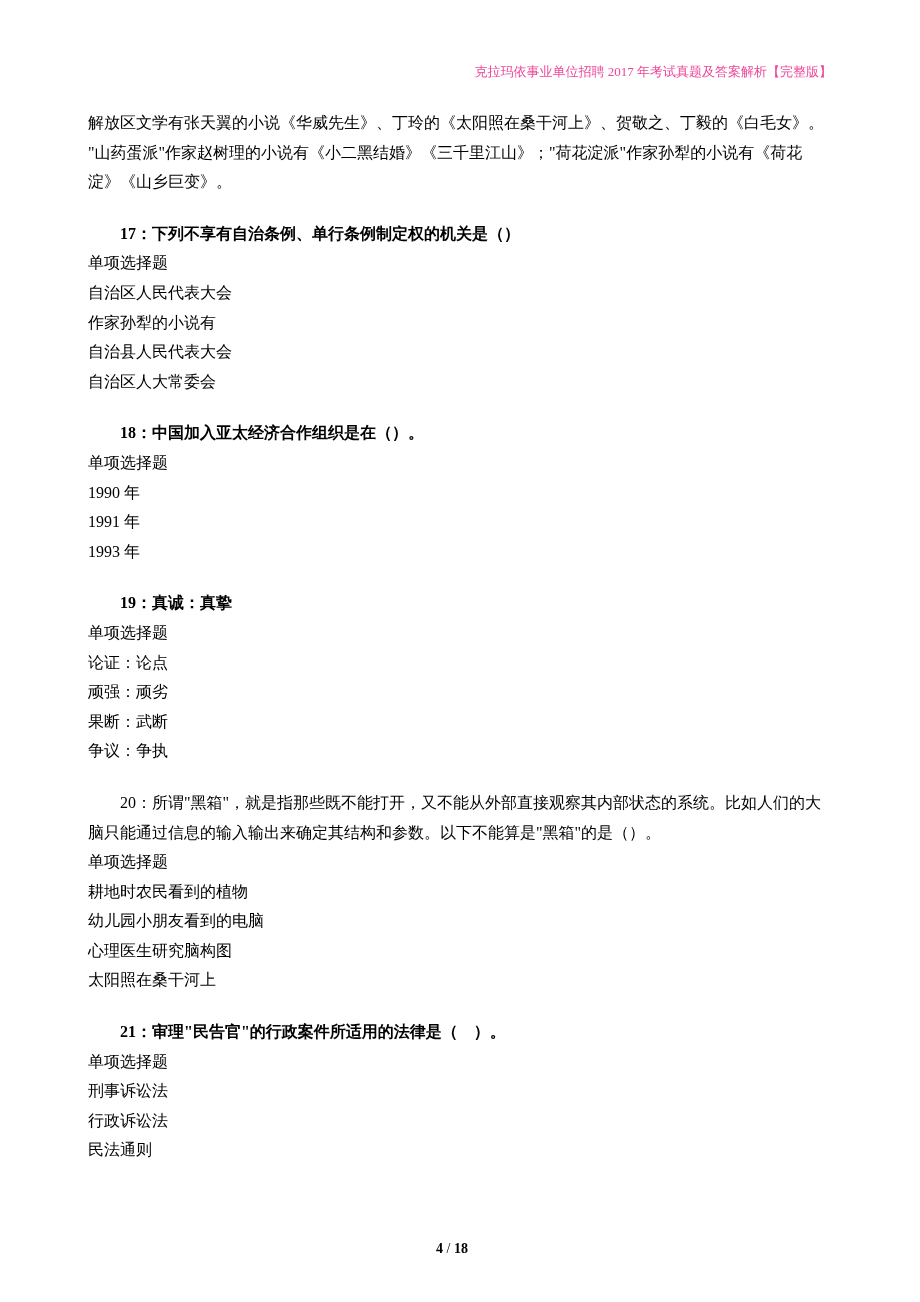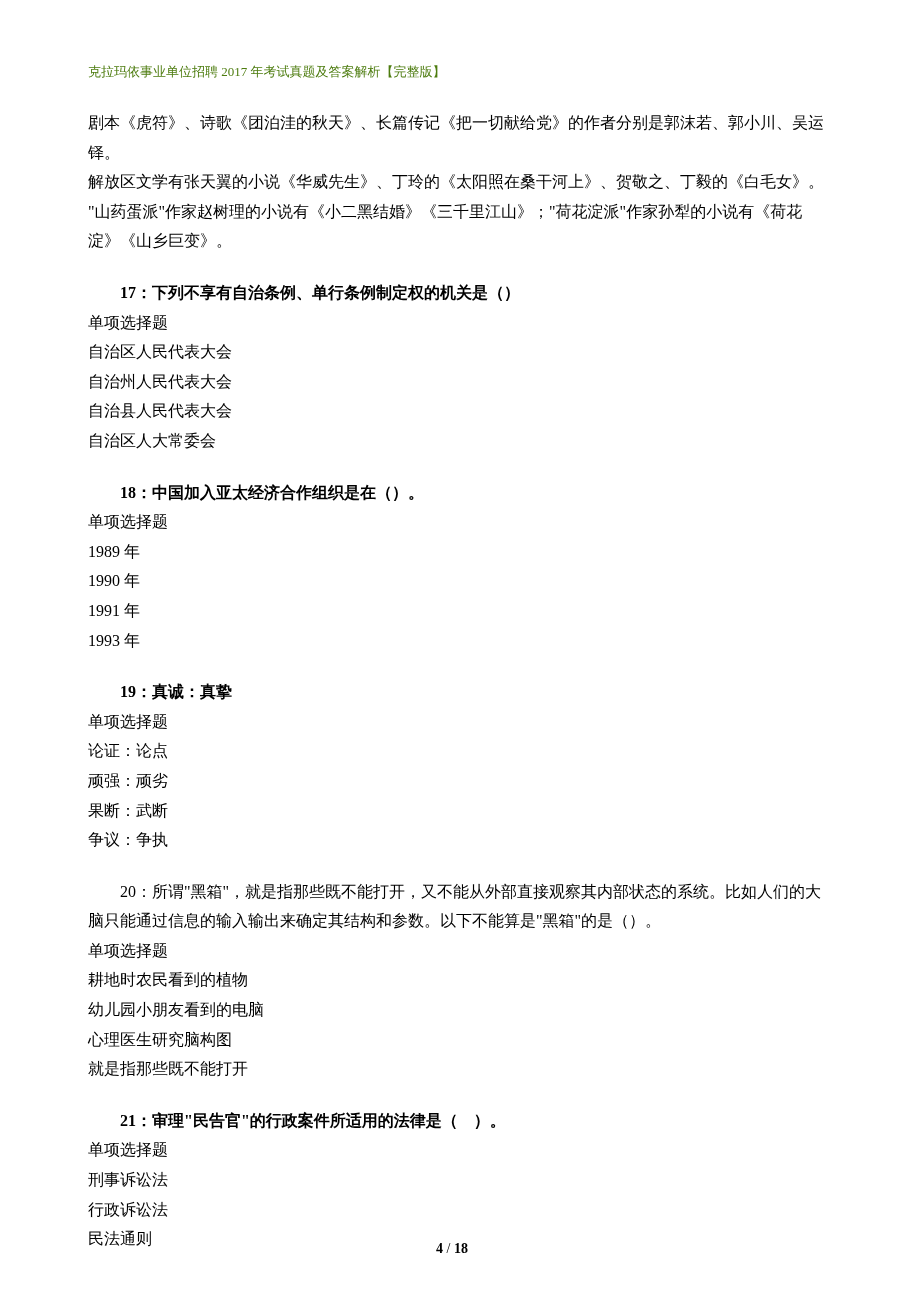--- a/index.html
+++ b/index.html
@@ -12,22 +12,22 @@
       height: 1302px;
       background: #ffffff;
       font-family: "SimSun", "宋体", serif;
       font-size: 16px;
       line-height: 1.85;
       color: #000000;
       padding: 60px 88px 40px 88px;
       position: relative;
     }
     .header {
-      text-align: left;
-      color: #4d7c0f;
+      text-align: right;
+      color: #ec4899;
       font-size: 13px;
       margin-bottom: 24px;
       font-family: "SimSun", "宋体", serif;
     }
     .content {
       font-size: 16px;
     }
     .para {
       margin-bottom: 0;
     }
@@ -51,59 +51,57 @@
     }
   </style>
 </head>
 <body>
 
 <div class="header">克拉玛依事业单位招聘 2017 年考试真题及答案解析【完整版】</div>
 
 <div class="content">
 
   <div class="block">
-    <div class="para">剧本《虎符》、诗歌《团泊洼的秋天》、长篇传记《把一切献给党》的作者分别是郭沫若、郭小川、吴运铎。</div>
     <div class="para">解放区文学有张天翼的小说《华威先生》、丁玲的《太阳照在桑干河上》、贺敬之、丁毅的《白毛女》。</div>
     <div class="para">"山药蛋派"作家赵树理的小说有《小二黑结婚》《三千里江山》；"荷花淀派"作家孙犁的小说有《荷花淀》《山乡巨变》。</div>
   </div>
 
   <div class="block">
     <div class="para indent">17：下列不享有自治条例、单行条例制定权的机关是（）</div>
     <div class="para">单项选择题</div>
     <div class="para">自治区人民代表大会</div>
-    <div class="para">自治州人民代表大会</div>
+    <div class="para">作家孙犁的小说有</div>
     <div class="para">自治县人民代表大会</div>
     <div class="para">自治区人大常委会</div>
   </div>
 
   <div class="block">
     <div class="para indent">18：中国加入亚太经济合作组织是在（）。</div>
     <div class="para">单项选择题</div>
-    <div class="para">1989 年</div>
     <div class="para">1990 年</div>
     <div class="para">1991 年</div>
     <div class="para">1993 年</div>
   </div>
 
   <div class="block">
     <div class="para indent">19：真诚：真挚</div>
     <div class="para">单项选择题</div>
     <div class="para">论证：论点</div>
     <div class="para">顽强：顽劣</div>
     <div class="para">果断：武断</div>
     <div class="para">争议：争执</div>
   </div>
 
   <div class="block">
     <div class="para" style="text-indent:2em;">20：所谓"黑箱"，就是指那些既不能打开，又不能从外部直接观察其内部状态的系统。比如人们的大脑只能通过信息的输入输出来确定其结构和参数。以下不能算是"黑箱"的是（）。</div>
     <div class="para">单项选择题</div>
     <div class="para">耕地时农民看到的植物</div>
     <div class="para">幼儿园小朋友看到的电脑</div>
     <div class="para">心理医生研究脑构图</div>
-    <div class="para">就是指那些既不能打开</div>
+    <div class="para">太阳照在桑干河上</div>
   </div>
 
   <div class="block">
     <div class="para indent">21：审理"民告官"的行政案件所适用的法律是（　）。</div>
     <div class="para">单项选择题</div>
     <div class="para">刑事诉讼法</div>
     <div class="para">行政诉讼法</div>
     <div class="para">民法通则</div>
   </div>
 

